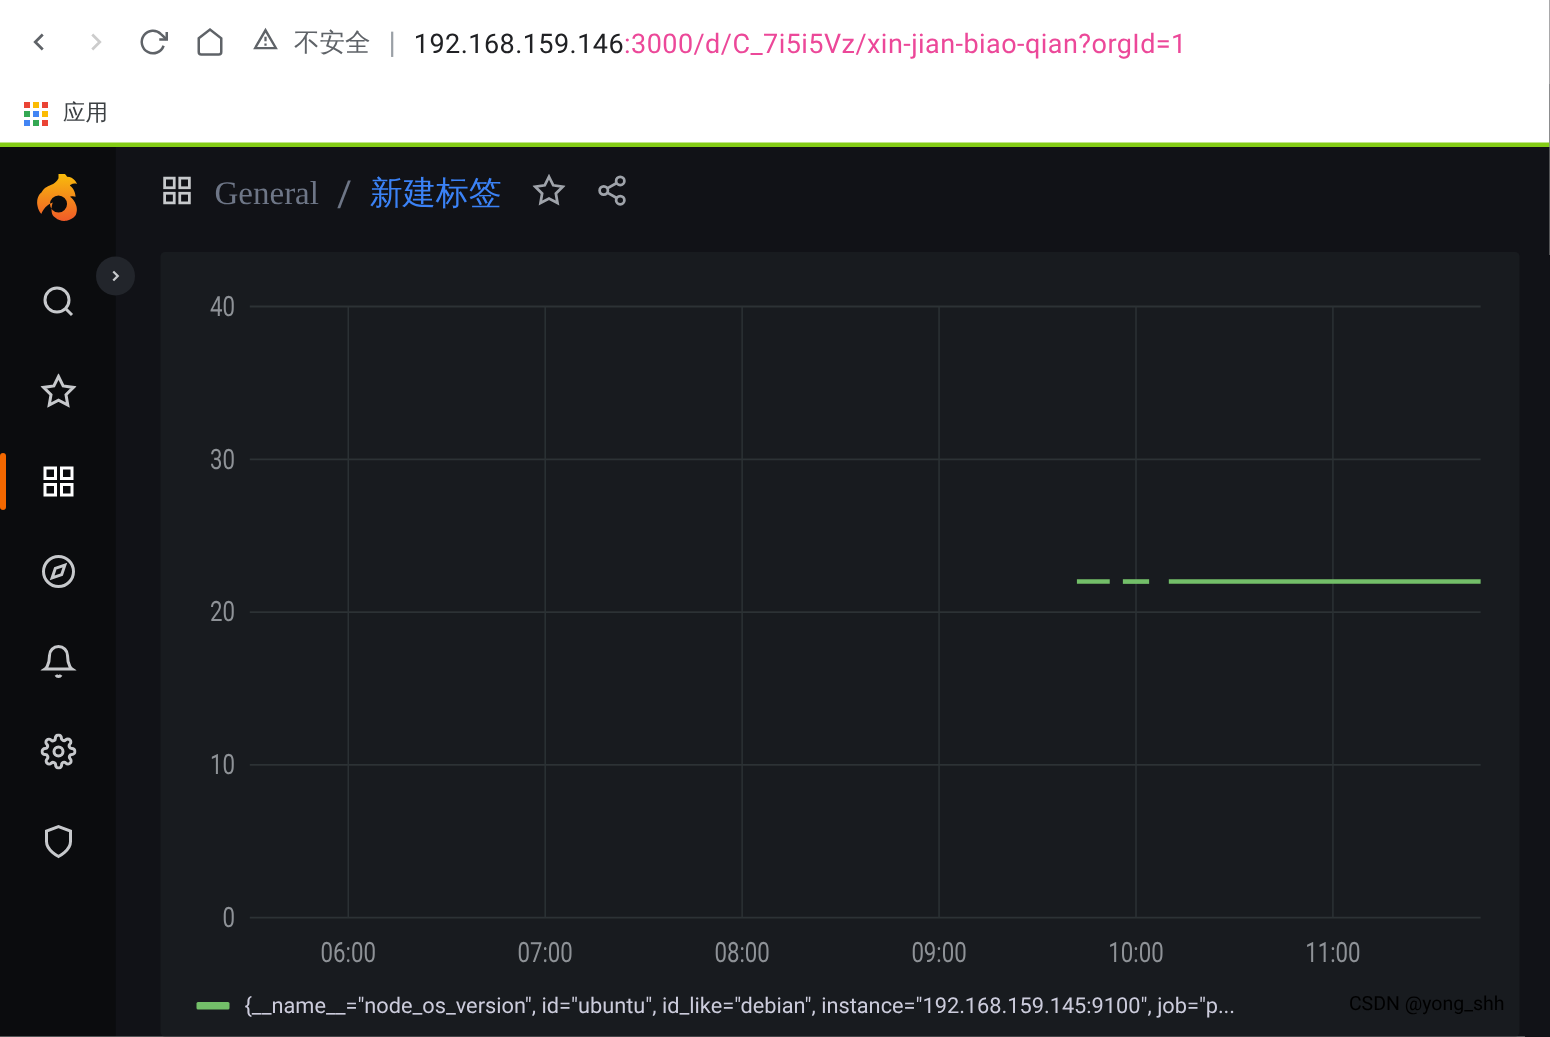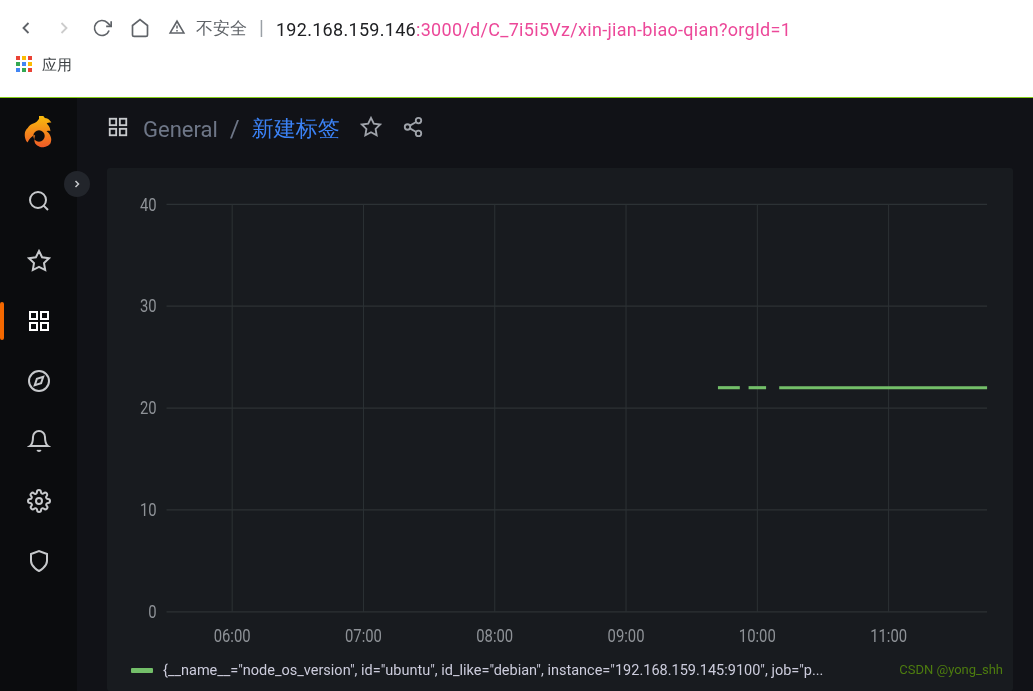--- a/index.html
+++ b/index.html
@@ -9,53 +9,53 @@
     .browser-bar { height: 56px; display: flex; align-items: center; padding: 0 16px; gap: 18px; background: #fff; }
     .nav-icon { width: 20px; height: 20px; display: flex; align-items: center; justify-content: center; color: #5f6368; cursor: pointer; }
     .nav-icon.disabled { color: #ccc; }
     .url-bar { flex: 1; display: flex; align-items: flex-end; gap: 10px; font-size: 18px; color: #202124; }
     .warning-icon { color: #5f6368; }
     .not-secure { color: #5f6368; font-size: 17px; }
     .url-sep { color: #9aa0a6; font-size: 20px; margin: 0 2px; }
     .url-text { color: #202124; font-size: 18px; letter-spacing: 0.3px; }
     .url-path { color: #ec4899; }
     
-    .bookmarks-bar { height: 42px; display: flex; padding: 0 16px; gap: 10px; border-bottom: 1px solid #84cc16; }
+    .bookmarks-bar { height: 42px; display: flex; align-items: center; padding: 0 16px; gap: 10px; border-bottom: 3px solid #84cc16; }
     .apps-icon { width: 16px; height: 16px; }
     .apps-label { font-size: 15px; color: #3c4043; }
     
     
     .grafana { display: flex; height: calc(691px - 98px); background: #0b0c0e; }
     .sidebar { width: 77px; background: #0b0c0e; display: flex; flex-direction: column; align-items: center; padding-top: 18px; gap: 34px; position: relative; }
     .logo { width: 38px; height: 38px; }
     .sidebar-icon { width: 26px; height: 26px; color: #c7c9cc; cursor: pointer; display: flex; align-items: center; justify-content: center; }
     .sidebar-icon.active { color: #fff; position: relative; }
     .sidebar-icon.active::before { content: ''; position: absolute; left: -26px; top: -6px; bottom: -6px; width: 4px; background: #f46800; border-radius: 2px; }
     .expand-btn { position: absolute; right: -13px; top: 73px; width: 26px; height: 26px; background: #22252b; border-radius: 50%; display: flex; align-items: center; justify-content: center; color: #c7c9cc; cursor: pointer; }
     
     .main { flex: 1; background: #111217; display: flex; flex-direction: column; }
     .header { height: 62px; display: flex; align-items: center; padding: 0 30px; gap: 14px; }
     .header-icon { color: #c7c9cc; cursor: pointer; }
     .breadcrumb { display: flex; align-items: center; gap: 12px; font-size: 22px; }
-    .bc-folder { color: #6e7687; }
+    .bc-folder { color: #6e7687; font-family: Liberation Serif, serif; }
     .bc-sep { color: #6e7687; font-size: 24px; }
     .bc-name { color: #3b82f6; }
     .header-action { color: #9fa3aa; cursor: pointer; margin-left: 6px; }
     
     .panel { margin: 8px 20px 0 30px; background: #181b1f; border-radius: 3px; padding: 14px 18px 12px 18px; flex: 1; display: flex; flex-direction: column; min-height: 0; }
     .panel-title { text-align: center; color: #ccccdc; font-size: 18px; font-weight: 600; margin-bottom: 18px; }
     .chart-area { position: relative; flex: 1; min-height: 0; }
     .chart-area svg { width: 100%; height: 100%; }
     .grid-line { stroke: #2c3235; stroke-width: 1; }
     .axis-label { fill: #8e9297; font-size: 15px; }
     .data-line { stroke: #73bf69; stroke-width: 2.5; fill: none; }
     .legend { display: flex; align-items: center; gap: 10px; margin-top: 8px; padding-left: 6px; }
     .legend-swatch { width: 22px; height: 5px; background: #73bf69; border-radius: 1px; }
     .legend-label { color: #ccccdc; font-size: 14.5px; white-space: nowrap; overflow: hidden; text-overflow: ellipsis; }
-    .watermark { position: absolute; right: 30px; bottom: 14px; color: #4d7c0f; font-size: 13px; }
+    .watermark { position: absolute; right: 30px; bottom: 14px; color: #000000; font-size: 13px; }
   </style>
 </head>
 <body>
 
 <div class="browser-bar">
   <div class="nav-icon">
     <svg width="22" height="22" viewBox="0 0 24 24" fill="none" stroke="currentColor" stroke-width="2.2">
         <path d="M15 18l-6-6 6-6"></path>
       </svg>
   </div>

